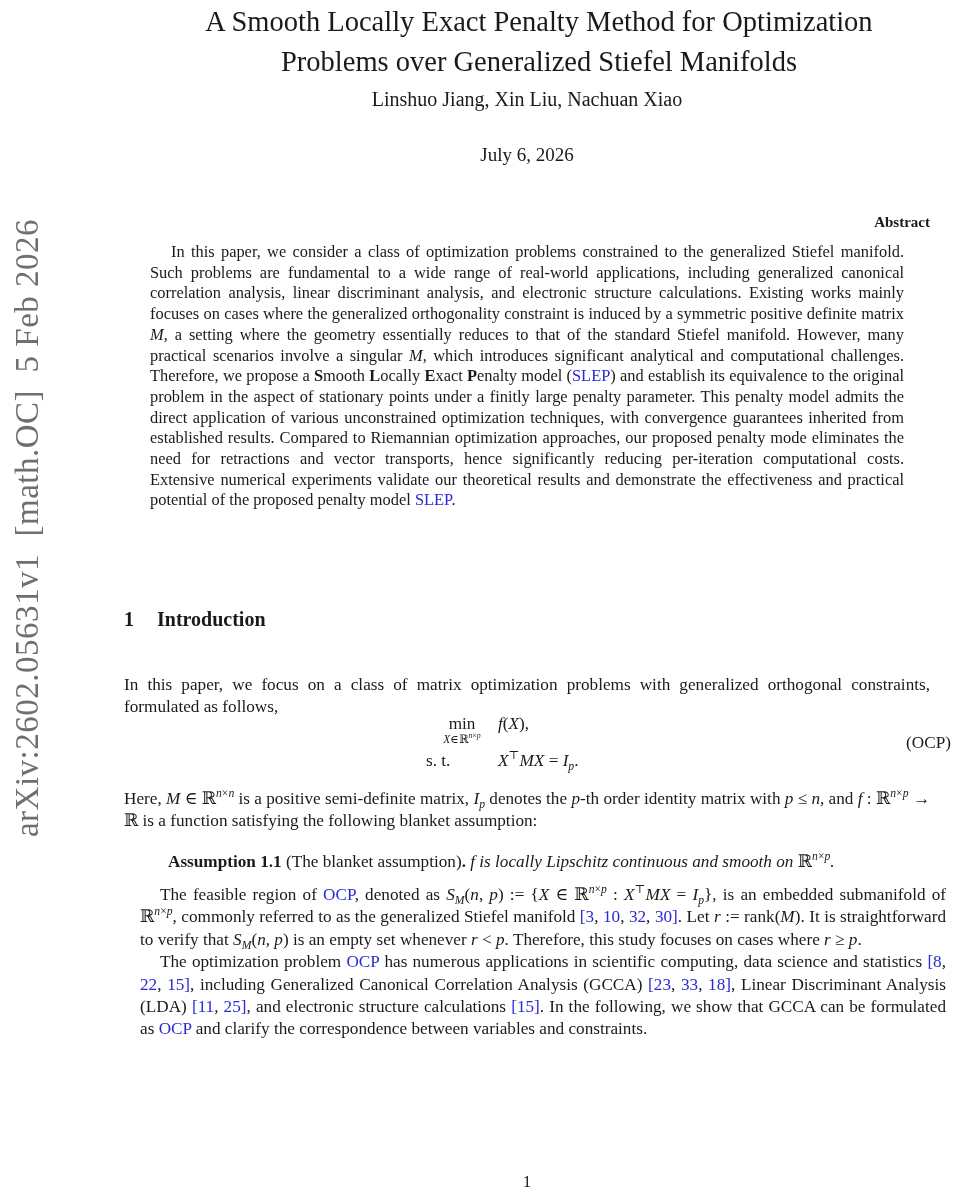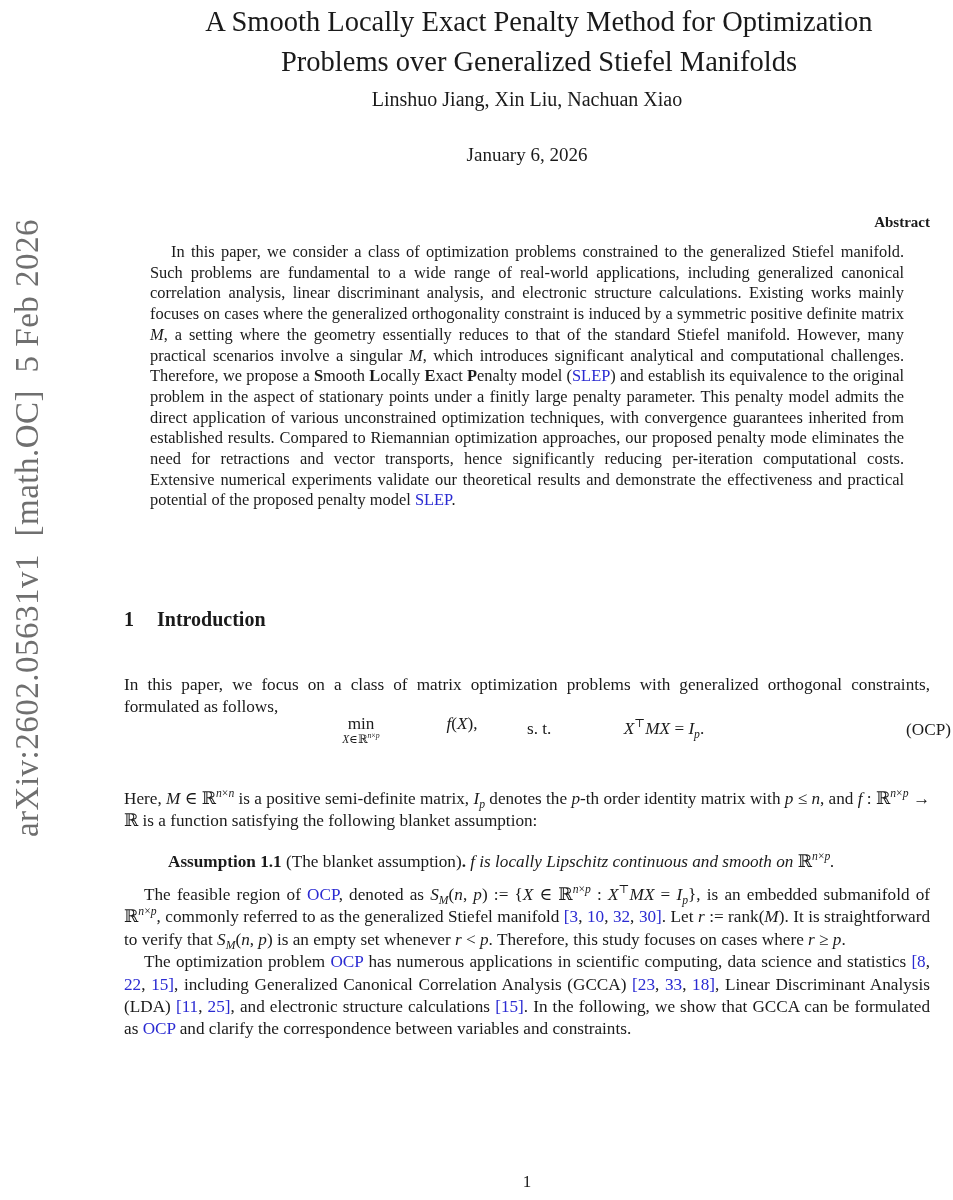--- a/index.html
+++ b/index.html
@@ -42,34 +42,34 @@
 
   .sec-head{position:absolute;top:608px;left:0;width:100%;
     font-size:20px;font-weight:700;}
   .sec-num{margin-right:18px;}
 
   .para{font-size:17.2px;line-height:22.4px;text-align:justify;}
   .para1{position:absolute;top:674px;left:0;width:100%;}
   .para2{position:absolute;top:788px;left:0;width:100%;}
   .assumption{position:absolute;top:851px;left:0;width:100%;
     font-size:17.2px;line-height:22.4px;text-align:justify;margin-left:44px;}
-  .flow{position:absolute;top:884px;left:0;width:100%;}
+  .flow{position:absolute;top:884px;left:16px;width:100%;}
   .indent{text-indent:20px;}
 
   
   .equation{position:absolute;top:714px;left:0;width:100%;
     display:flex;justify-content:center;font-size:17.2px;}
-  .eq-rows{display:flex;flex-direction:row;}
+  .eq-rows{display:flex;flex-direction:column;}
   .eq-row{display:flex;align-items:baseline;}
   .eq-row2{margin-top:5px;}
   .eq-col1{width:72px;}
   .eq-min-stack{display:flex;flex-direction:column;align-items:center;}
   .eq-min-sub{font-size:11.5px;margin-top:-2px;white-space:nowrap;}
   .eq-st{text-align:left;}
-  .eq-col2{white-space:nowrap;min-width:130px;text-align:center;}
+  .eq-col2{white-space:nowrap;min-width:130px;text-align:left;}
   .eq-tag{position:absolute;right:-21px;top:50%;transform:translateY(-50%);font-size:17.2px;}
 
   .footer{position:absolute;top:1172px;left:124px;width:806px;text-align:center;font-size:17px;}
 
   
   .it{font-style:italic;}
   .mi{font-style:italic;}
   .bd{font-weight:700;}
   .lk{color:var(--link);}
   sup,sub{font-size:68%;line-height:0;}
@@ -84,21 +84,21 @@
   </div>
 
   <div class="content">
 
     <h1 class="title">
       <span class="tline">A Smooth Locally Exact Penalty Method for Optimization</span>
       <span class="tline">Problems over Generalized Stiefel Manifolds</span>
     </h1>
 
     <div class="authors">Linshuo Jiang, Xin Liu, Nachuan Xiao</div>
-    <div class="date">January 6, 2026</div>
+    <div class="date">July 6, 2026</div>
 
     <div class="abs-head">Abstract</div>
 
     <div class="abstract">
       <p class="abs-body"><span>In this paper, we consider a class of optimization problems constrained to the generalized Stiefel manifold. Such problems are fundamental to a wide range of real-world applications, including generalized canonical correlation analysis, linear discriminant analysis, and electronic structure calculations. Existing works mainly focuses on cases where the generalized orthogonality constraint is induced by a symmetric positive definite matrix </span><span class="mi">M</span><span>, a setting where the geometry essentially reduces to that of the standard Stiefel manifold. However, many practical scenarios involve a singular </span><span class="mi">M</span><span>, which introduces significant analytical and computational challenges. Therefore, we propose a </span><span class="bd">S</span><span>mooth </span><span class="bd">L</span><span>ocally </span><span class="bd">E</span><span>xact </span><span class="bd">P</span><span>enalty model (</span><span class="lk">SLEP</span><span>) and establish its equivalence to the original problem in the aspect of stationary points under a finitly large penalty parameter. This penalty model admits the direct application of various unconstrained optimization techniques, with convergence guarantees inherited from established results. Compared to Riemannian optimization approaches, our proposed penalty mode eliminates the need for retractions and vector transports, hence significantly reducing per-iteration computational costs. Extensive numerical experiments validate our theoretical results and demonstrate the effectiveness and practical potential of the proposed penalty model </span><span class="lk">SLEP</span><span>.</span></p>
     </div>
 
     <h2 class="sec-head">
       <span class="sec-num">1</span>
       <span>Introduction</span>

